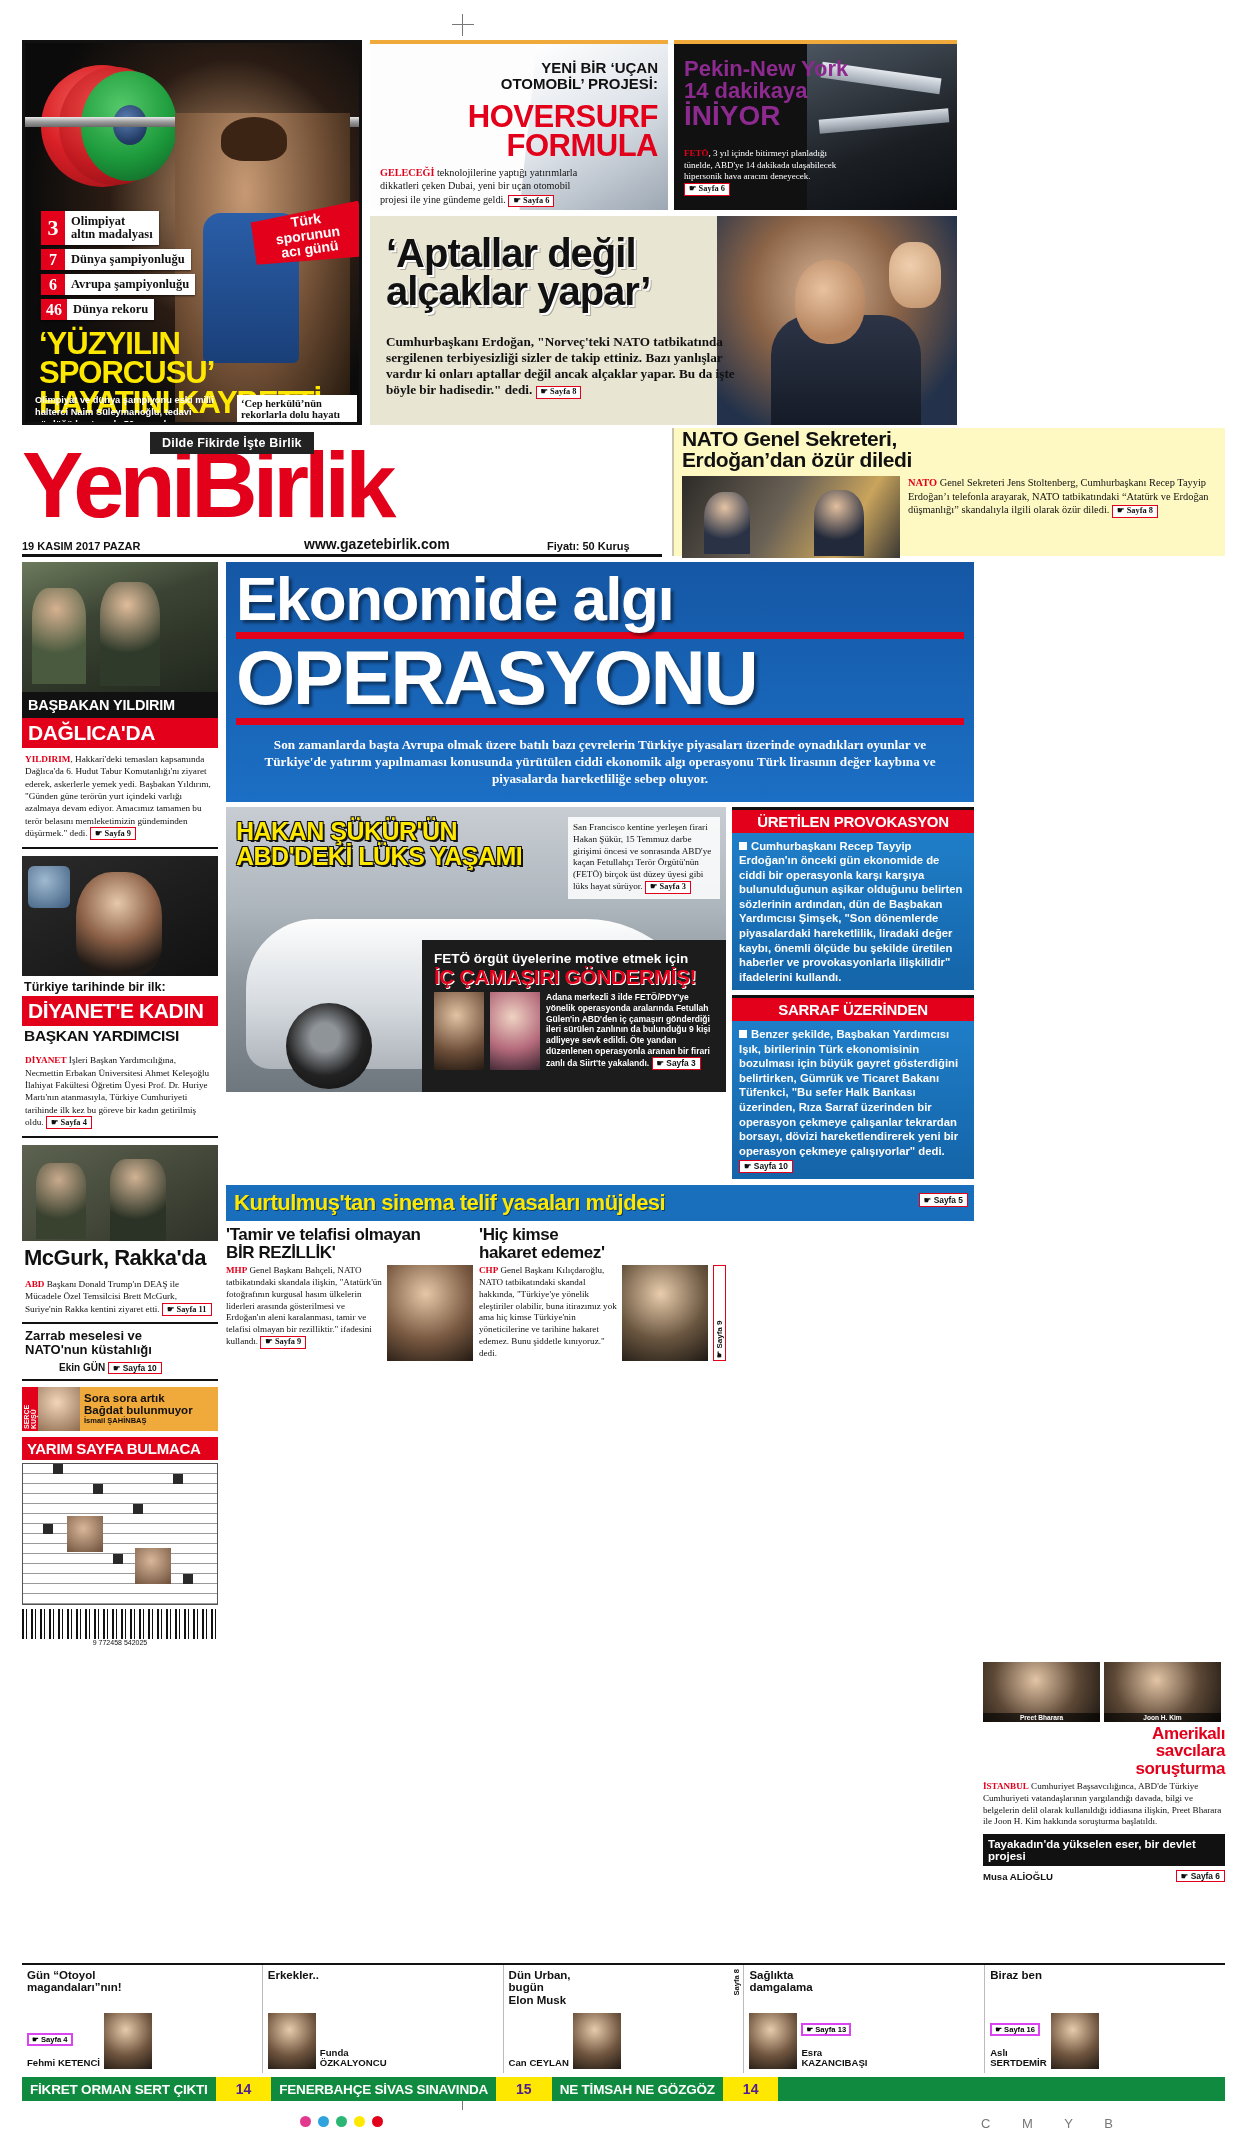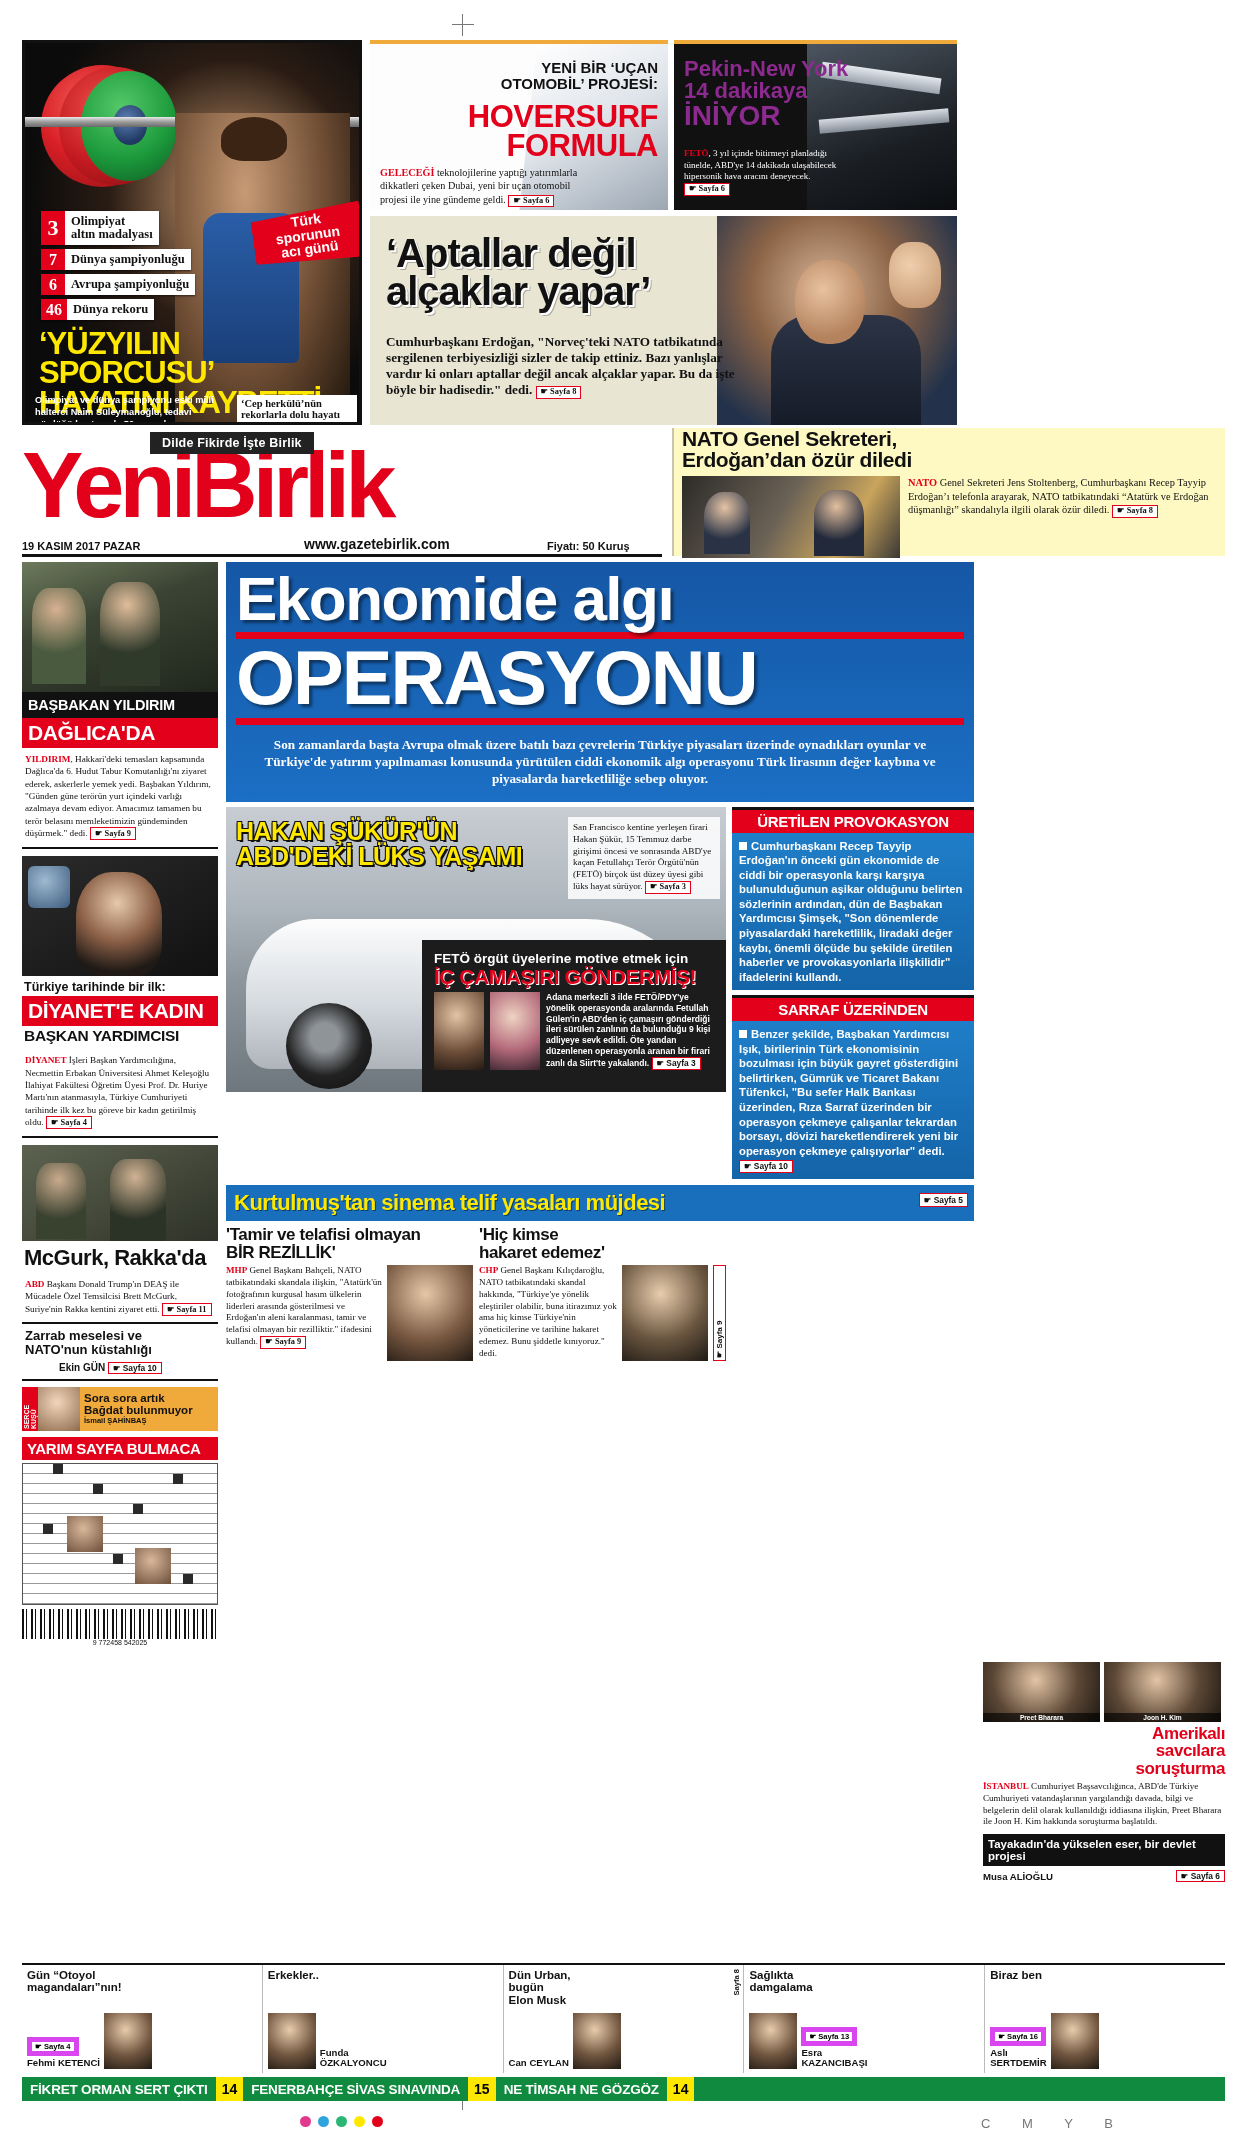--- a/index.html
+++ b/index.html
@@ -285,32 +285,32 @@
 
   
   .columnists { position:absolute; left:22px; right:22px; bottom:62px; height:110px;
     border-top:2px solid #111; display:flex; }
   .col-item { flex:1; border-right:1px solid #bbb; padding:4px 5px; position:relative; display:flex; flex-direction:column; }
   .col-item:last-child { border-right:none; }
   .col-h { font-size:11.5px; font-weight:bold; color:#111; line-height:1.08; }
   .col-foot { margin-top:auto; display:flex; align-items:flex-end; gap:4px; }
   .col-ph { width:48px; height:56px; background: radial-gradient(circle at 45% 30%, #e7cbab, #70553f 55%, #201a13); }
   .col-name { font-size:9.6px; font-weight:bold; color:#111; line-height:1.1; }
-  .col-sayfa { border:5px solid #d946ef; font-size:7.6px; font-weight:bold; padding:0 3px;
-    display:inline-block; margin-bottom:2px; }
+  .col-sayfa { border:2px solid #d946ef; font-size:7.6px; font-weight:bold; padding:0 3px;
+    display:inline-block; margin-bottom:12px; }
   .col-vert { position:absolute; right:2px; top:4px; writing-mode:vertical-rl; transform:rotate(180deg);
     font-size:7.6px; font-weight:bold; color:#111; }
 
   
   .sportsbar { position:absolute; left:22px; right:22px; bottom:34px; height:24px;
     background:#0f8a3e; display:flex; align-items:stretch; }
   .sb-item { display:flex; align-items:center; color:#fff; font-weight:bold; font-size:13.5px;
     padding:0 8px; letter-spacing:-0.2px; }
-  .sb-num { background:#ffe800; color:#000000; font-weight:bold; font-size:14px;
-    display:flex; align-items:center; padding:0 6px; }
+  .sb-num { background:#ffe800; color:#4c1d95; font-weight:bold; font-size:14px;
+    display:flex; align-items:center; padding:0 20px; }
 
   
   .footer { position:absolute; left:0; right:0; bottom:0; height:30px; }
   .dots { position:absolute; left:300px; bottom:8px; display:flex; gap:7px; }
   .dot { width:11px; height:11px; border-radius:50%; }
   .cmyk { position:absolute; right:120px; bottom:4px; font-size:13px; color:#777; letter-spacing:14px; }
 </style>
 </head>
 <body>
 

